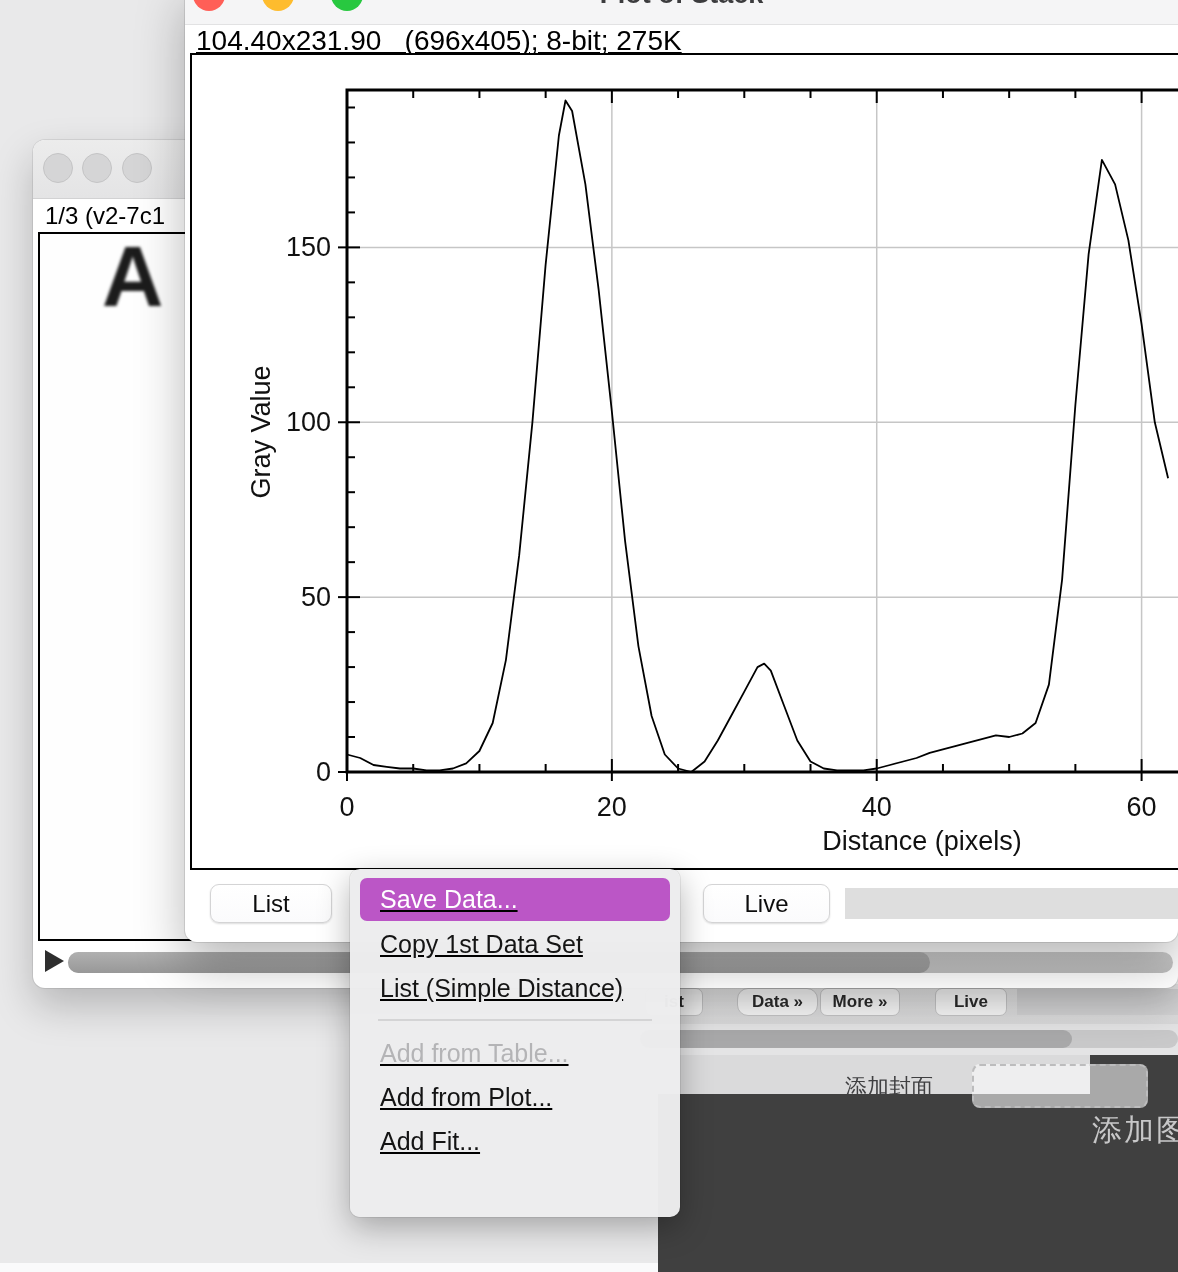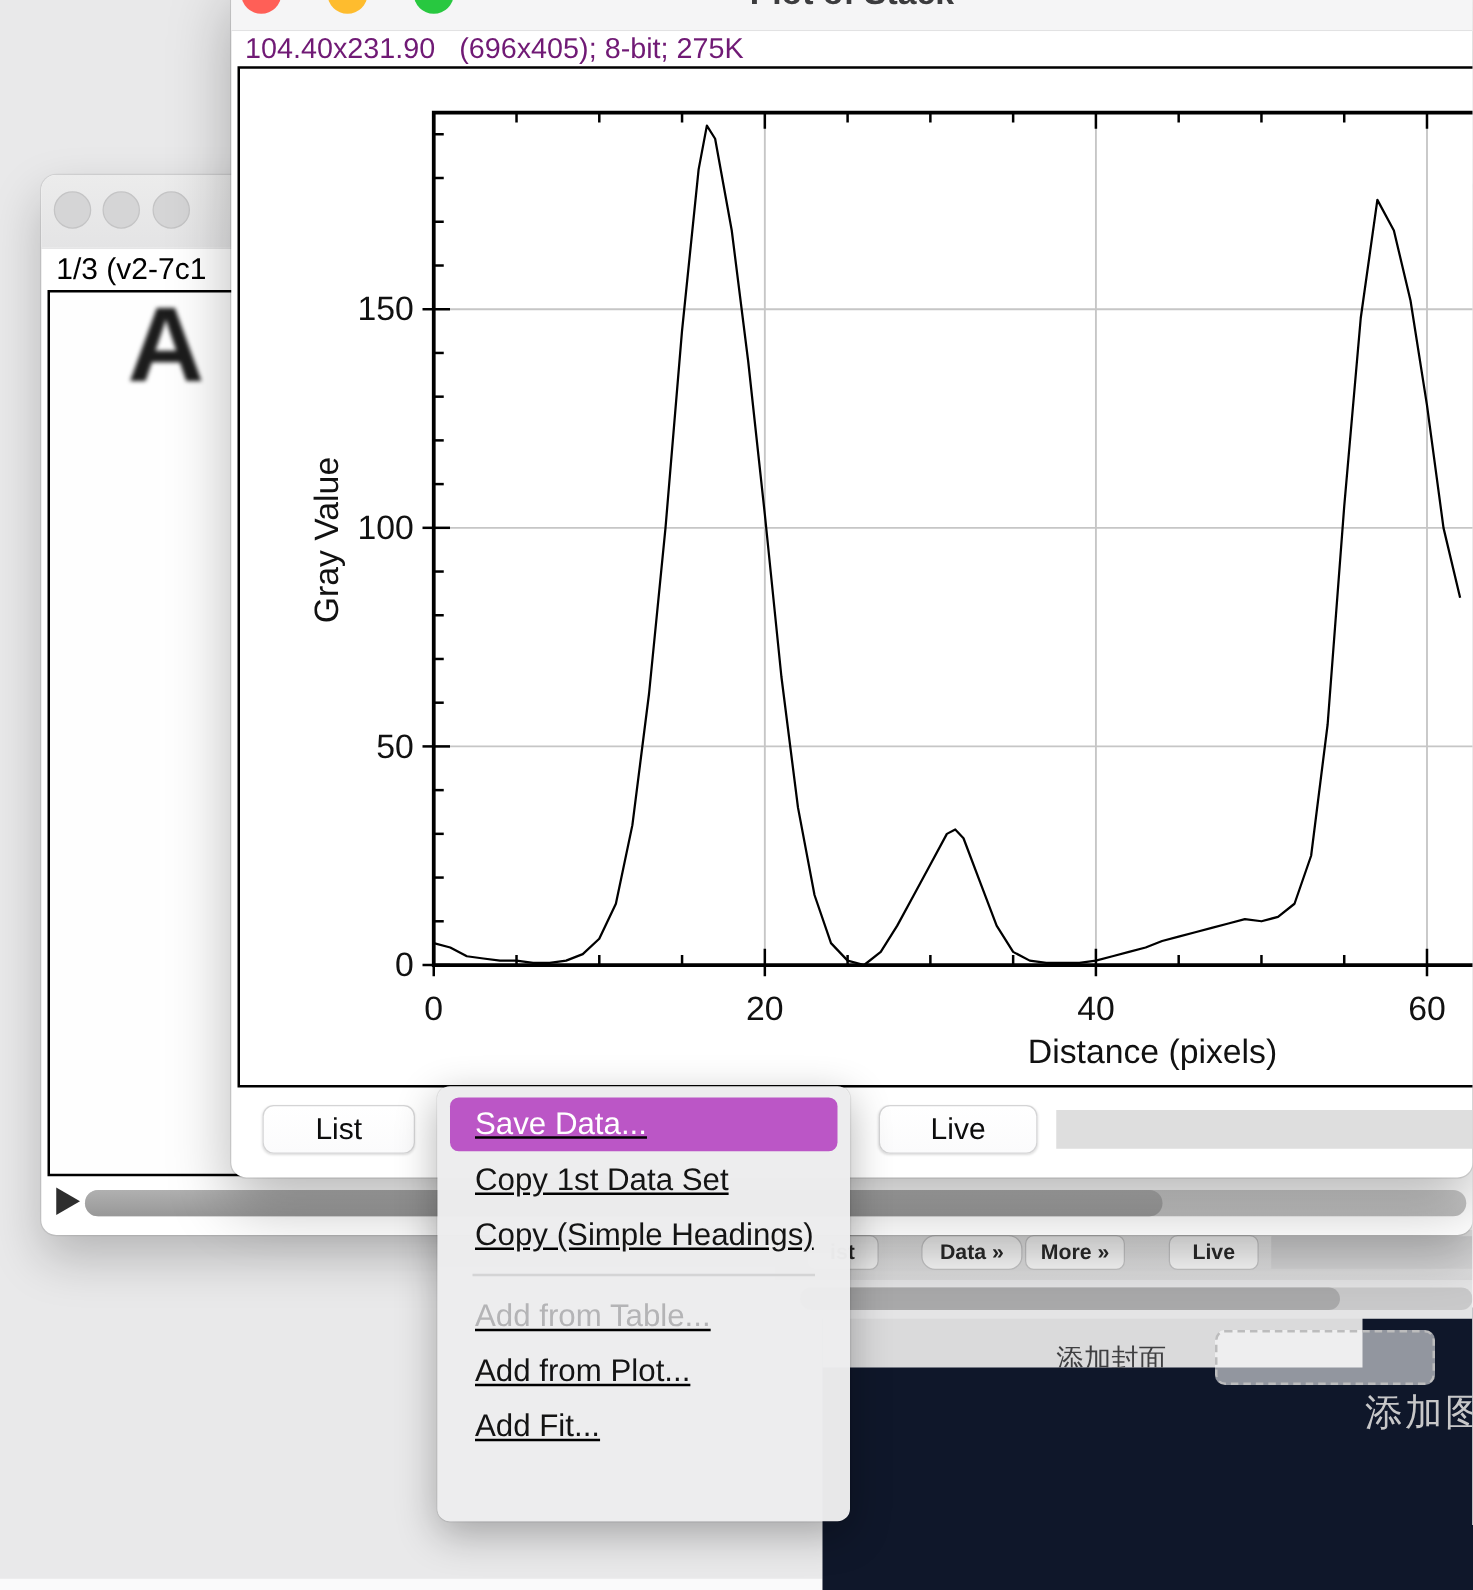--- a/index.html
+++ b/index.html
@@ -55,21 +55,21 @@
   .frag-btn{
     position:absolute;top:4px;height:28px;border:1px solid #c7c7c8;border-radius:7px;
     background:#fafafa;font-size:17px;font-weight:600;color:#2b2b2b;text-align:center;
     line-height:26px;box-sizing:border-box;cursor:pointer;
   }
   .frag-progress{position:absolute;left:397px;top:5px;width:161px;height:26px;background:#d4d4d5;}
   .frag-scroll-track{position:absolute;left:20px;top:55px;width:538px;height:18px;border-radius:9px;background:#c9c9ca;}
   .frag-scroll-thumb{position:absolute;left:0;top:0;width:432px;height:18px;border-radius:9px;background:#a9a9aa;}
 
   
-  .app-win{left:658px;top:1046px;width:520px;height:226px;background:#0f172a;}
+  .app-win{left:658px;top:1046px;width:520px;height:226px;background:#404040;}
   .app-header{position:absolute;left:0;top:0;width:432px;height:48px;background:#dadadb;overflow:hidden;}
   .add-cover{position:absolute;left:187px;top:26px;font-size:22px;color:#3f3f41;white-space:nowrap;}
   .dashed-box{
     position:absolute;left:314px;top:18px;width:176px;height:44px;box-sizing:border-box;
     border:2px dashed #bcbcbd;border-radius:8px;background:rgba(255,255,255,.55);cursor:pointer;
   }
   .add-image{position:absolute;left:434px;top:64px;font-size:30px;color:#c7c7c8;letter-spacing:2px;white-space:nowrap;}
   .bottom-strip{left:0;top:1263px;width:658px;height:9px;background:#fafafb;}
 
   
@@ -80,21 +80,21 @@
   .plot-titlebar{
     position:absolute;left:0;top:0;right:0;height:44px;
     background:#f5f5f6;border-bottom:1px solid #e2e2e3;border-radius:12px 12px 0 0;
   }
   .traffic{position:absolute;top:-1px;width:32px;height:32px;border-radius:50%;cursor:pointer;}
   .plot-title{
     position:absolute;left:0;right:0;top:1px;text-align:center;
     font-size:27px;font-weight:700;color:#3c3c3e;line-height:27px;
   }
   .plot-info{
-    position:absolute;left:11px;top:45px;font-size:23px;color:#701a75;white-space:pre;
+    position:absolute;left:11px;top:45px;font-size:28px;color:#000000;white-space:pre;text-decoration:underline;
   }
   .plot-canvas{
     position:absolute;left:5px;top:73px;width:988px;height:813px;
     border:2px solid #000;background:#fff;box-sizing:content-box;overflow:hidden;
   }
   .btn{
     position:absolute;top:904px;height:39px;border:1px solid #d4d4d5;border-radius:9px;
     background:linear-gradient(#ffffff,#fbfbfc);box-shadow:0 1px 2px rgba(0,0,0,.14);
     font-size:24px;color:#0c0c0c;text-align:center;line-height:38px;box-sizing:border-box;cursor:pointer;
   }
@@ -252,18 +252,18 @@
   <div class="btn" style="left:25px;width:122px;">List</div>
   <div class="btn" style="left:518px;width:127px;">Live</div>
   <div class="coord-strip"></div>
 </div>
 
 <div class="abs menu">
   <div class="mi highlighted">
     <div class="hl">Save Data...</div>
   </div>
   <div class="mi">Copy 1st Data Set</div>
-  <div class="mi">Copy (Simple Headings)</div>
+  <div class="mi">List (Simple Distance)</div>
   <div class="menu-sep"></div>
   <div class="mi disabled">Add from Table...</div>
   <div class="mi">Add from Plot...</div>
   <div class="mi">Add Fit...</div>
 </div>
 
 </body></html>

